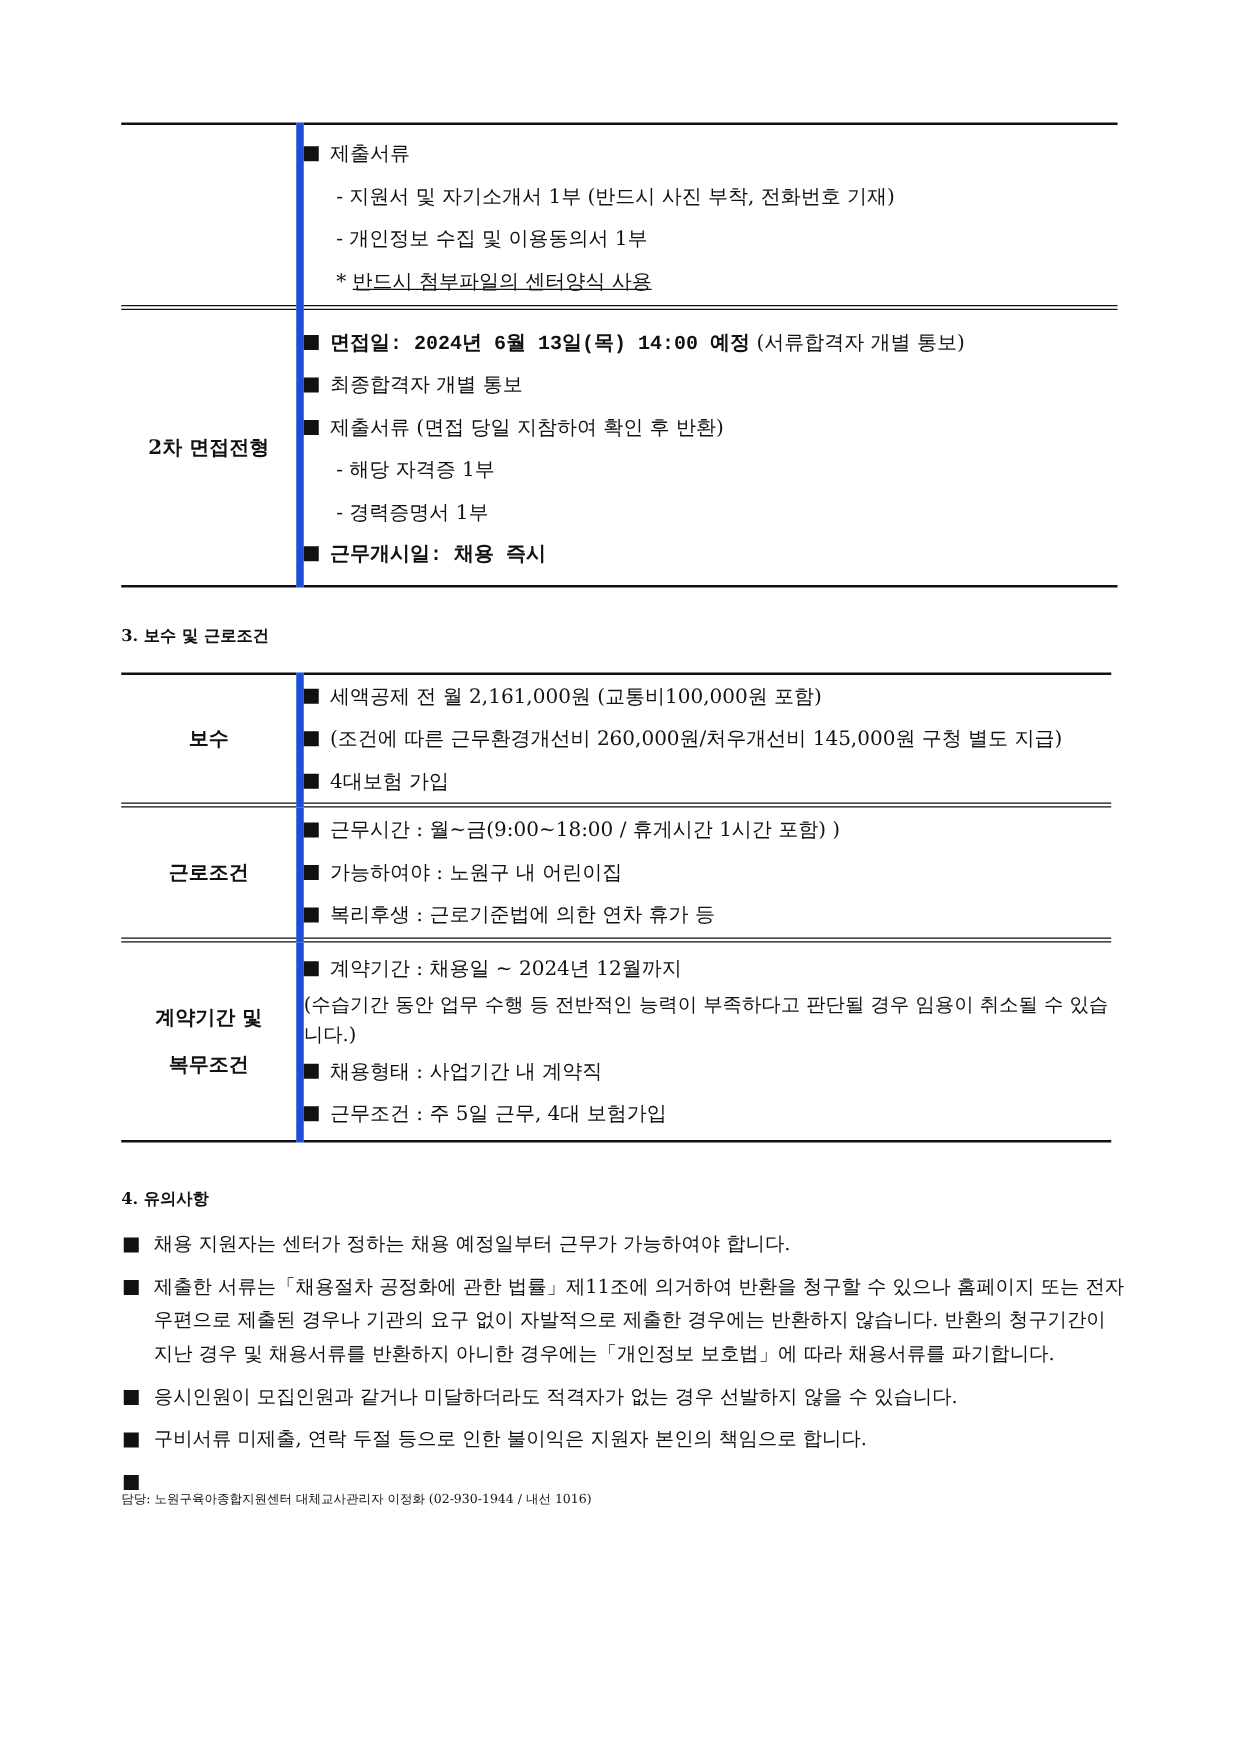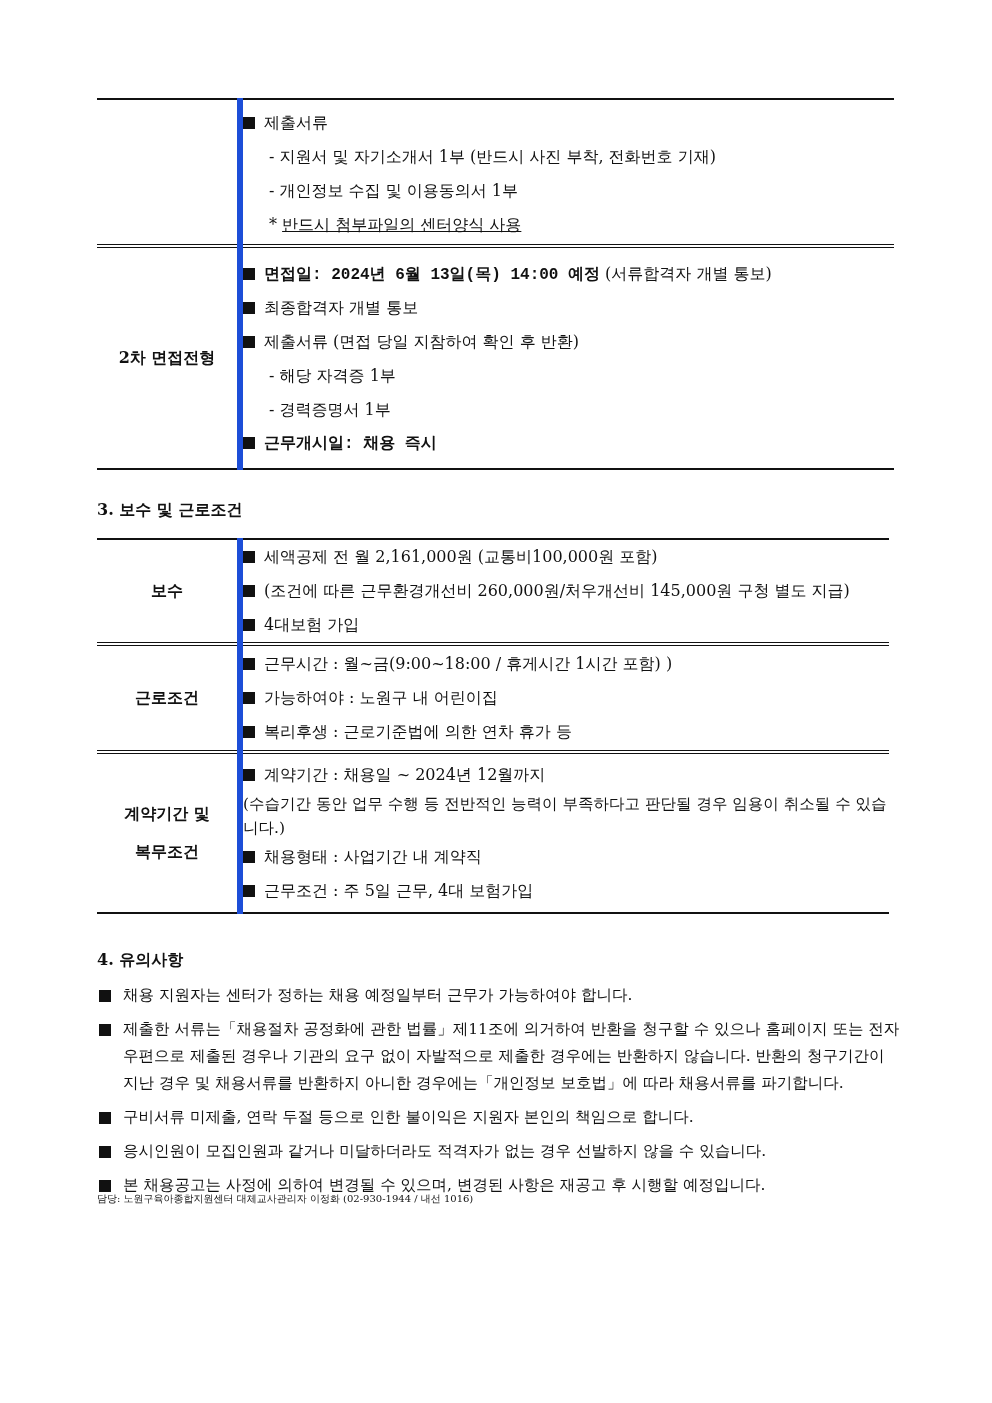--- a/index.html
+++ b/index.html
@@ -29,21 +29,21 @@
   .b { font-weight: bold; font-family: Liberation Mono, monospace; }
 
   .top-thick { border-top: 2px solid #111; }
   .bot-thick { border-bottom: 2px solid #111; }
   .dbl { border-top: 4px double #111; }
 
   #t1 { left: 97px; top: 98px; width: 797px; }
   #t2 { left: 97px; top: 538px; width: 792px; }
 
   h3.sec {
-    position: absolute; margin: 0; font-size: 16px; font-weight: bold;
+    position: absolute; margin: 0; font-size: 13px; font-weight: bold;
   }
   #sec3 { left: 97px; top: 500px; }
   #sec4 { left: 97px; top: 950px; }
 
   .notes { position: absolute; left: 97px; top: 982px; width: 805px; }
   .note { position: relative; padding-left: 26px; font-size: 15.5px; line-height: 27px; margin-bottom: 7px; }
   .note .sq { position: absolute; left: 2px; top: 8px; }
 
   .contact { position: absolute; left: 97px; top: 1192px; font-size: 10px; white-space: nowrap; }
 </style>
@@ -122,19 +122,19 @@
       </td>
     </tr>
   </tbody>
     </table>
 
   <h3 class="sec" id="sec4">4. 유의사항</h3>
 
   <div class="notes">
     <div class="note"><span class="sq"></span><span>채용 지원자는 센터가 정하는 채용 예정일부터 근무가 가능하여야 합니다.</span></div>
     <div class="note"><span class="sq"></span><span>제출한 서류는「채용절차 공정화에 관한 법률」제11조에 의거하여 반환을 청구할 수 있으나 홈페이지 또는 전자우편으로 제출된 경우나 기관의 요구 없이 자발적으로 제출한 경우에는 반환하지 않습니다. 반환의 청구기간이 지난 경우 및 채용서류를 반환하지 아니한 경우에는「개인정보 보호법」에 따라 채용서류를 파기합니다.</span></div>
+    <div class="note"><span class="sq"></span><span>응시인원이 모집인원과 같거나 미달하더라도 적격자가 없는 경우 선발하지 않을 수 있습니다.</span></div>
     <div class="note"><span class="sq"></span><span>구비서류 미제출, 연락 두절 등으로 인한 불이익은 지원자 본인의 책임으로 합니다.</span></div>
-    <div class="note"><span class="sq"></span><span>응시인원이 모집인원과 같거나 미달하더라도 적격자가 없는 경우 선발하지 않을 수 있습니다.</span></div>
-    <div class="note"><span class="sq"></span><span>본 채용공고는 사정에 의하여 변경될 수 있으며, 변경된 사항은 재공고 후 시행할 예정입니다.</span></div>
+    <div class="note"><span class="sq"></span></div>
   </div>
 
   <div class="contact">담당: 노원구육아종합지원센터 대체교사관리자 이정화 (02-930-1944 / 내선 1016)</div>
 </div>
 
 </body></html>

